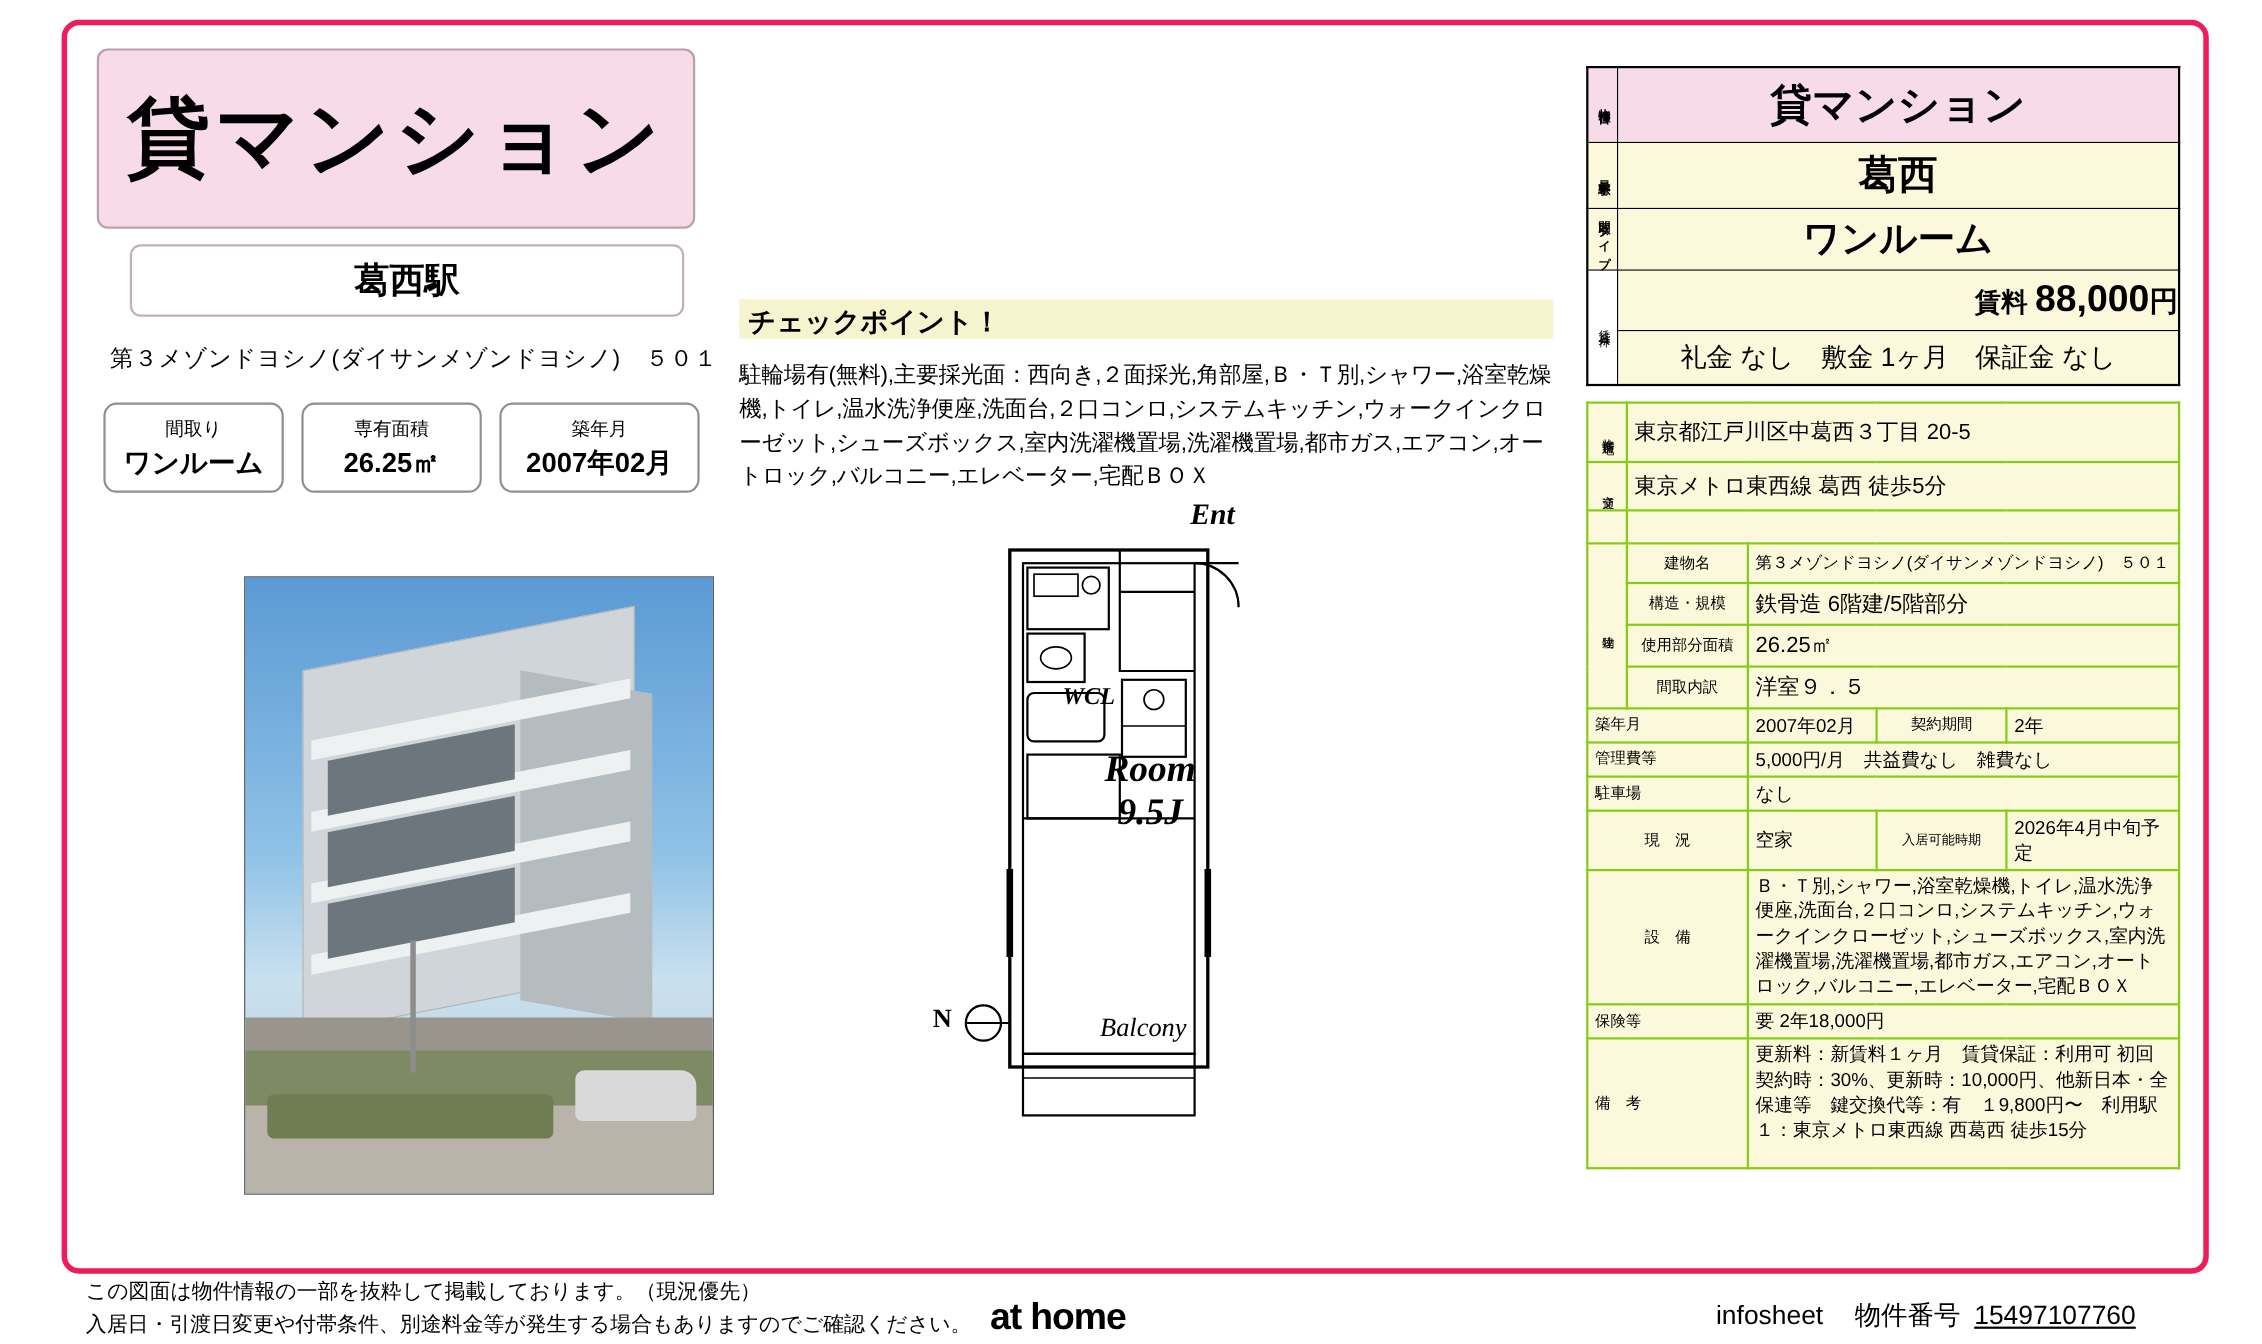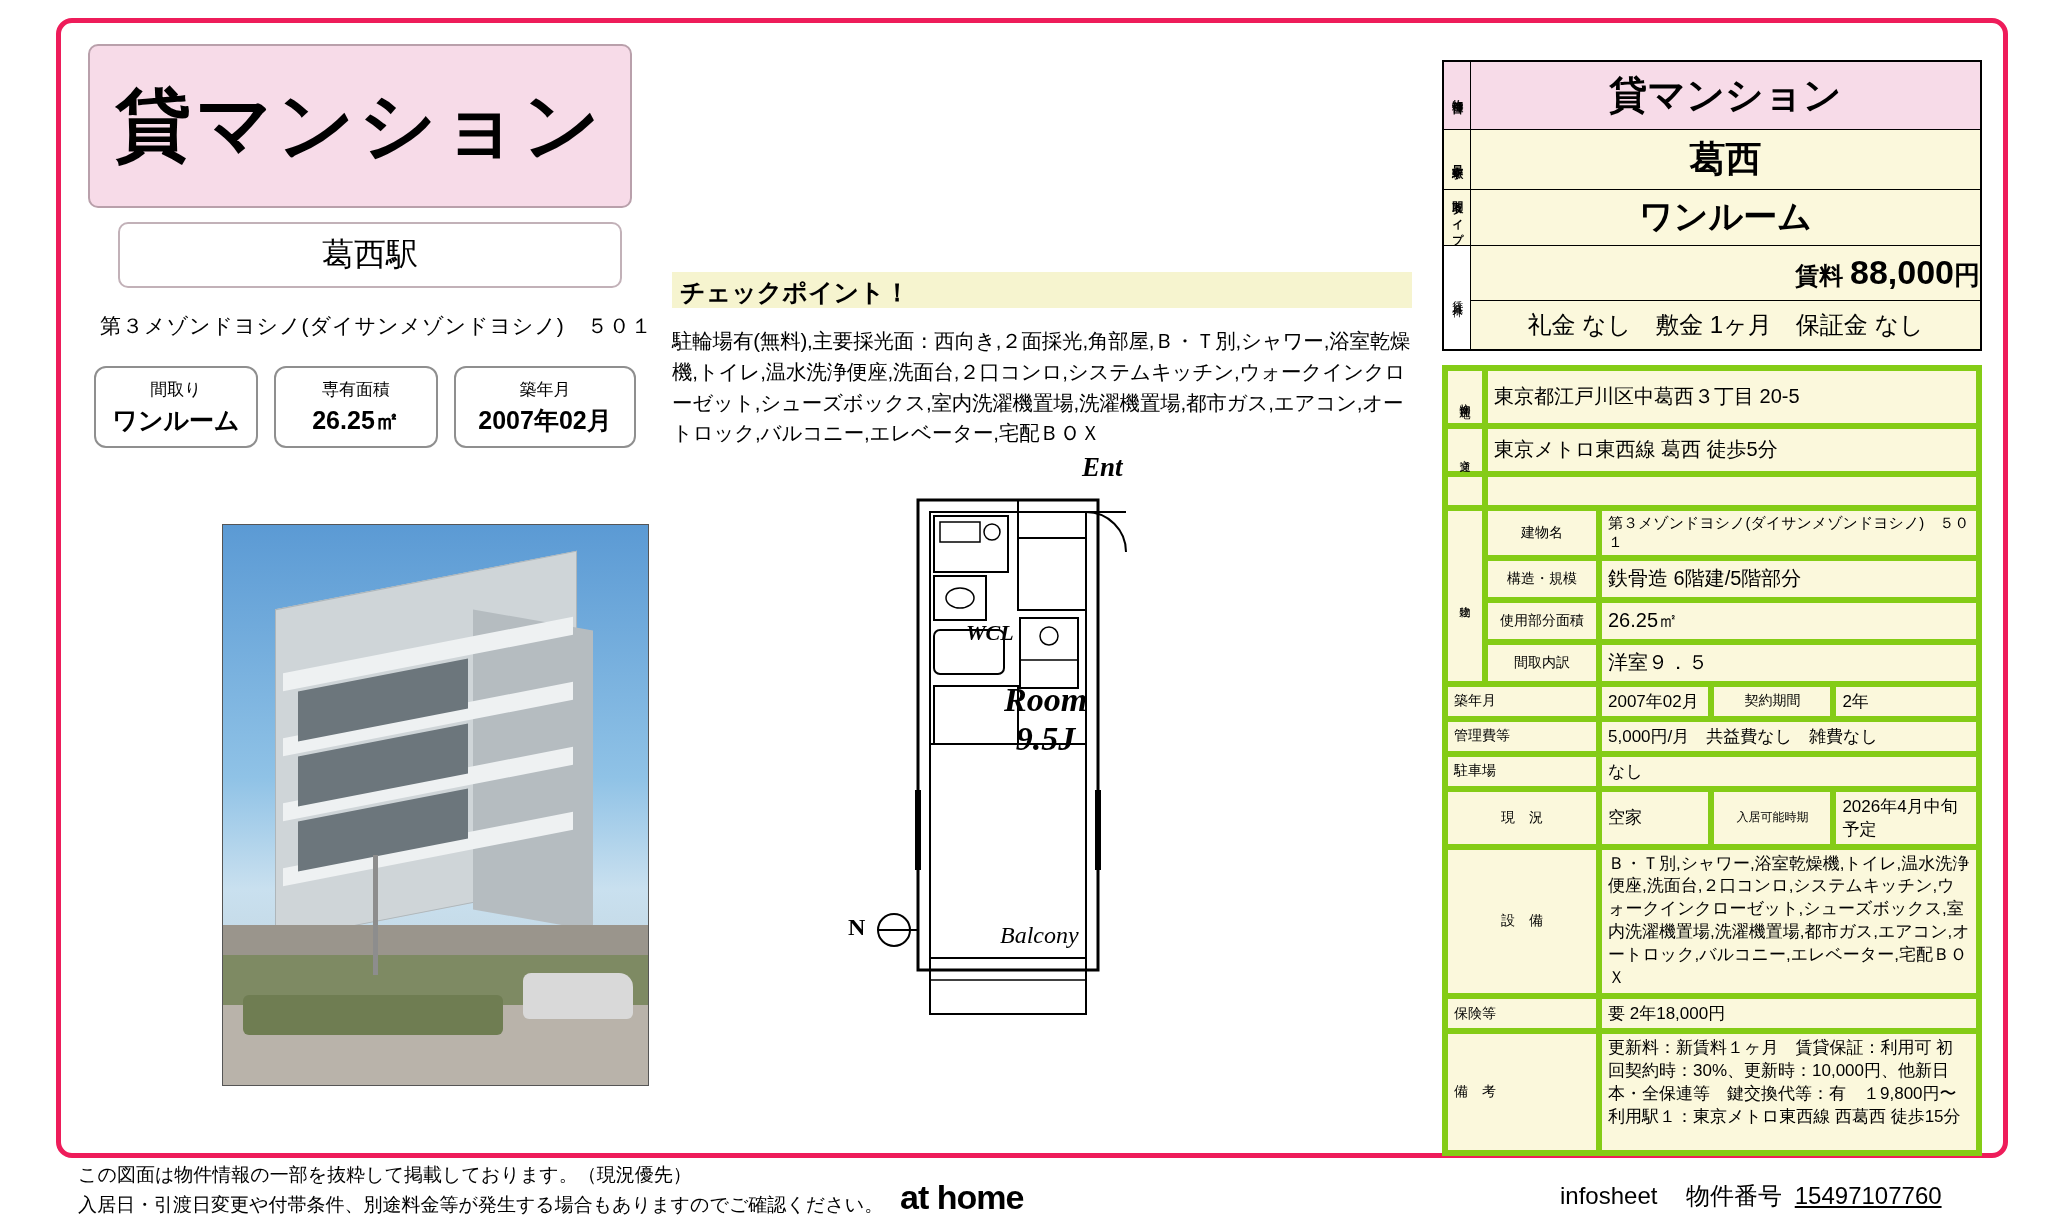--- a/index.html
+++ b/index.html
@@ -4,21 +4,21 @@
 <style>
   html,body{margin:0;padding:0;}
   body{width:2056px;height:1222px;background:#ffffff;font-family:"Liberation Sans","DejaVu Sans",sans-serif;color:#000;}
   .page{position:relative;width:2056px;height:1222px;}
   .frame{position:absolute;left:56px;top:18px;width:1952px;height:1140px;border:5px solid #ee1c5a;border-radius:16px;box-sizing:border-box;}
 
   
   .title-box{position:absolute;left:88px;top:44px;width:540px;height:160px;background:#f7dbe8;border:2px solid #b9a0ab;border-radius:10px;display:flex;align-items:center;justify-content:center;}
   .title-box span{font-size:76px;letter-spacing:4px;font-weight:bold;font-family:"DejaVu Sans",sans-serif;}
   .station-box{position:absolute;left:118px;top:222px;width:500px;height:62px;background:#ffffff;border:2px solid #c2b1b8;border-radius:10px;display:flex;align-items:center;justify-content:center;}
-  .station-box span{font-size:32px;}
+  .station-box span{font-size:32px;font-weight:bold;}
   .bldg-name{position:absolute;left:100px;top:312px;font-size:21px;letter-spacing:1px;white-space:nowrap;}
 
   .spec-row{position:absolute;left:94px;top:366px;display:flex;gap:16px;}
   .spec-cell{width:160px;height:78px;border:2px solid #8f8f8f;border-radius:12px;background:#fff;display:flex;flex-direction:column;align-items:center;justify-content:center;}
   .spec-cell .lbl{font-size:17px;margin-bottom:3px;}
   .spec-cell .val{font-size:25px;font-weight:bold;}
   .spec-cell.wide{width:178px;}
 
   
   .cp-title{position:absolute;left:680px;top:276px;font-size:25px;font-weight:bold;}
@@ -58,21 +58,21 @@
   .vlab{width:26px;text-align:center;font-size:11px;line-height:1.05;color:#000;}
   .vlab span{display:inline-block;writing-mode:vertical-rl;letter-spacing:2px;}
   .cellc{text-align:center;}
   .rowA{height:68px;background:#f7dbe8;font-size:38px;font-weight:bold;}
   .rowB{height:60px;background:#fbf8dc;font-size:36px;font-weight:bold;}
   .rowC{height:56px;background:#fbf8dc;font-size:34px;font-weight:bold;}
   .rowD{height:54px;background:#fbf8dc;font-size:30px;font-weight:bold;text-align:right;}
   .rowE{height:48px;background:#fbf8dc;font-size:24px;}
 
   .t2{width:540px;border:2px solid #000;margin-top:14px;background:#fbf8dc;}
-  .t2 td{border:6px solid #84cc16;padding:3px 6px;font-size:17px;vertical-align:middle;}
+  .t2 td{border:2px solid #84cc16;padding:3px 6px;font-size:17px;vertical-align:middle;}
   .t2 .lab{width:30px;text-align:center;font-size:11px;line-height:1.1;padding:2px;}
   .t2 .lab span{display:inline-block;writing-mode:vertical-rl;letter-spacing:1px;}
   .t2 .big{font-size:20px;}
   .t2 .lab2{width:96px;text-align:center;font-size:14px;}
   .t2 .lab3{width:104px;font-size:14px;padding-left:6px;}
   .small{font-size:13.5px;line-height:1.35;}
   .t2 .mid{font-size:15px;}
 
   
   .foot-left{position:absolute;left:78px;top:1160px;font-size:19px;line-height:1.6;}

